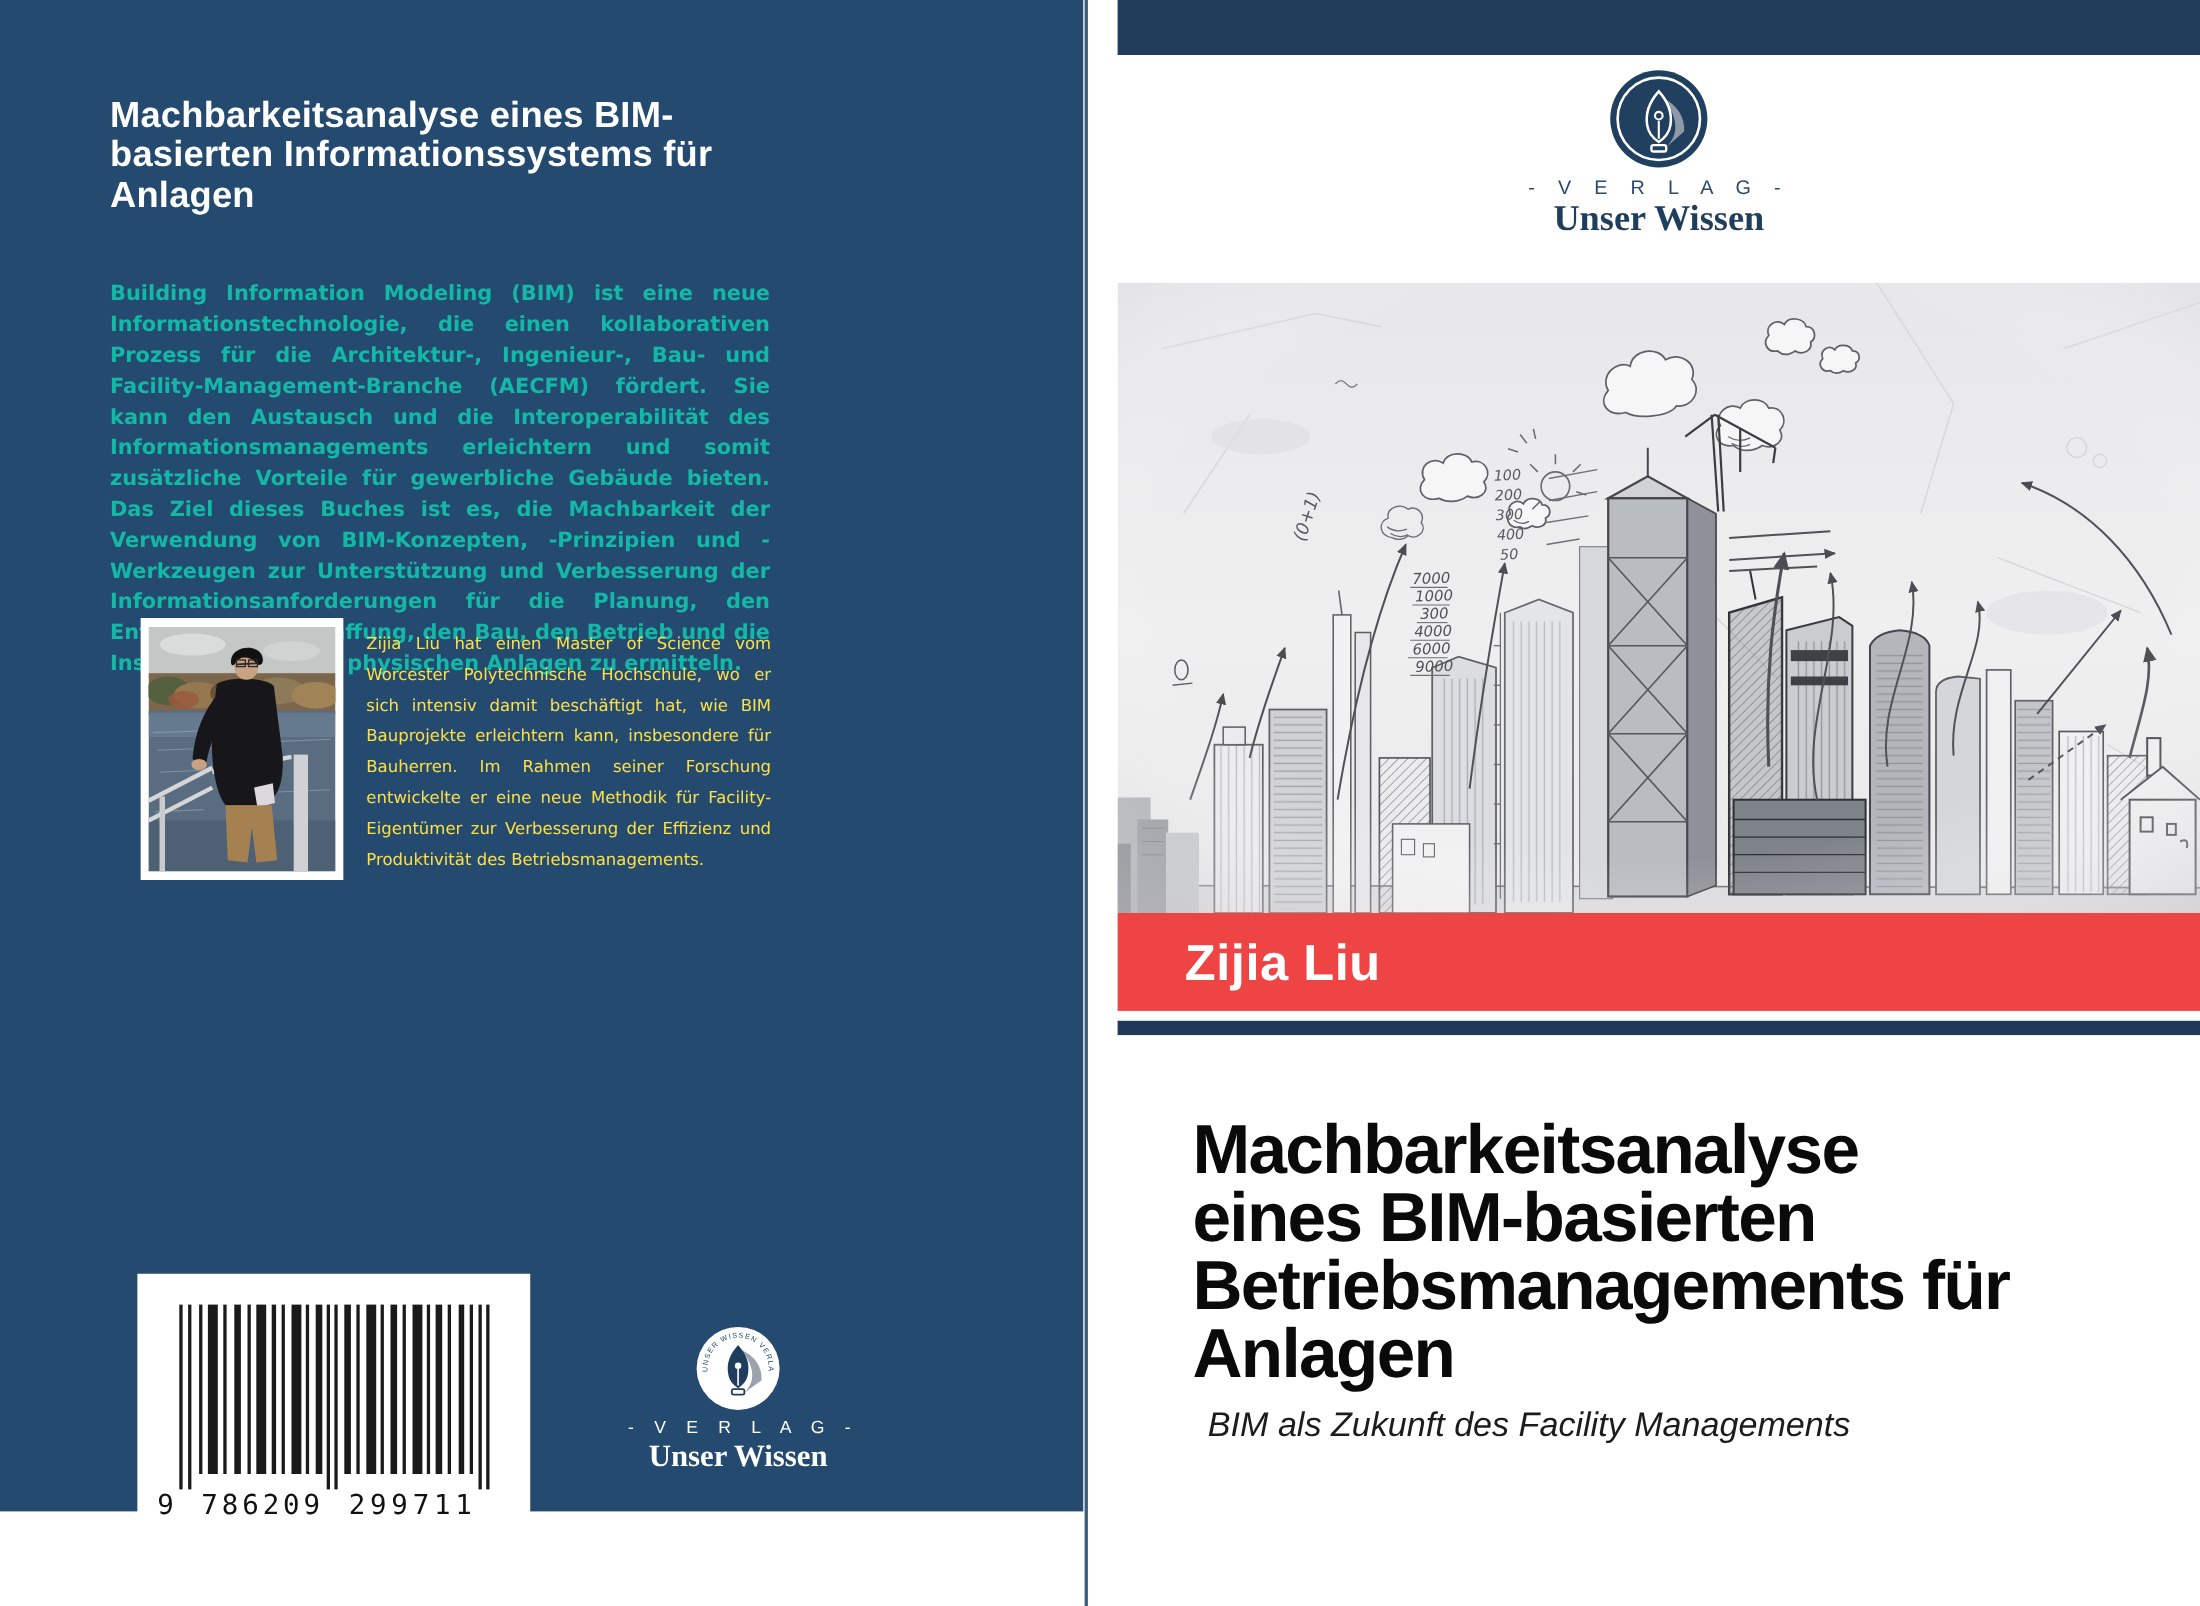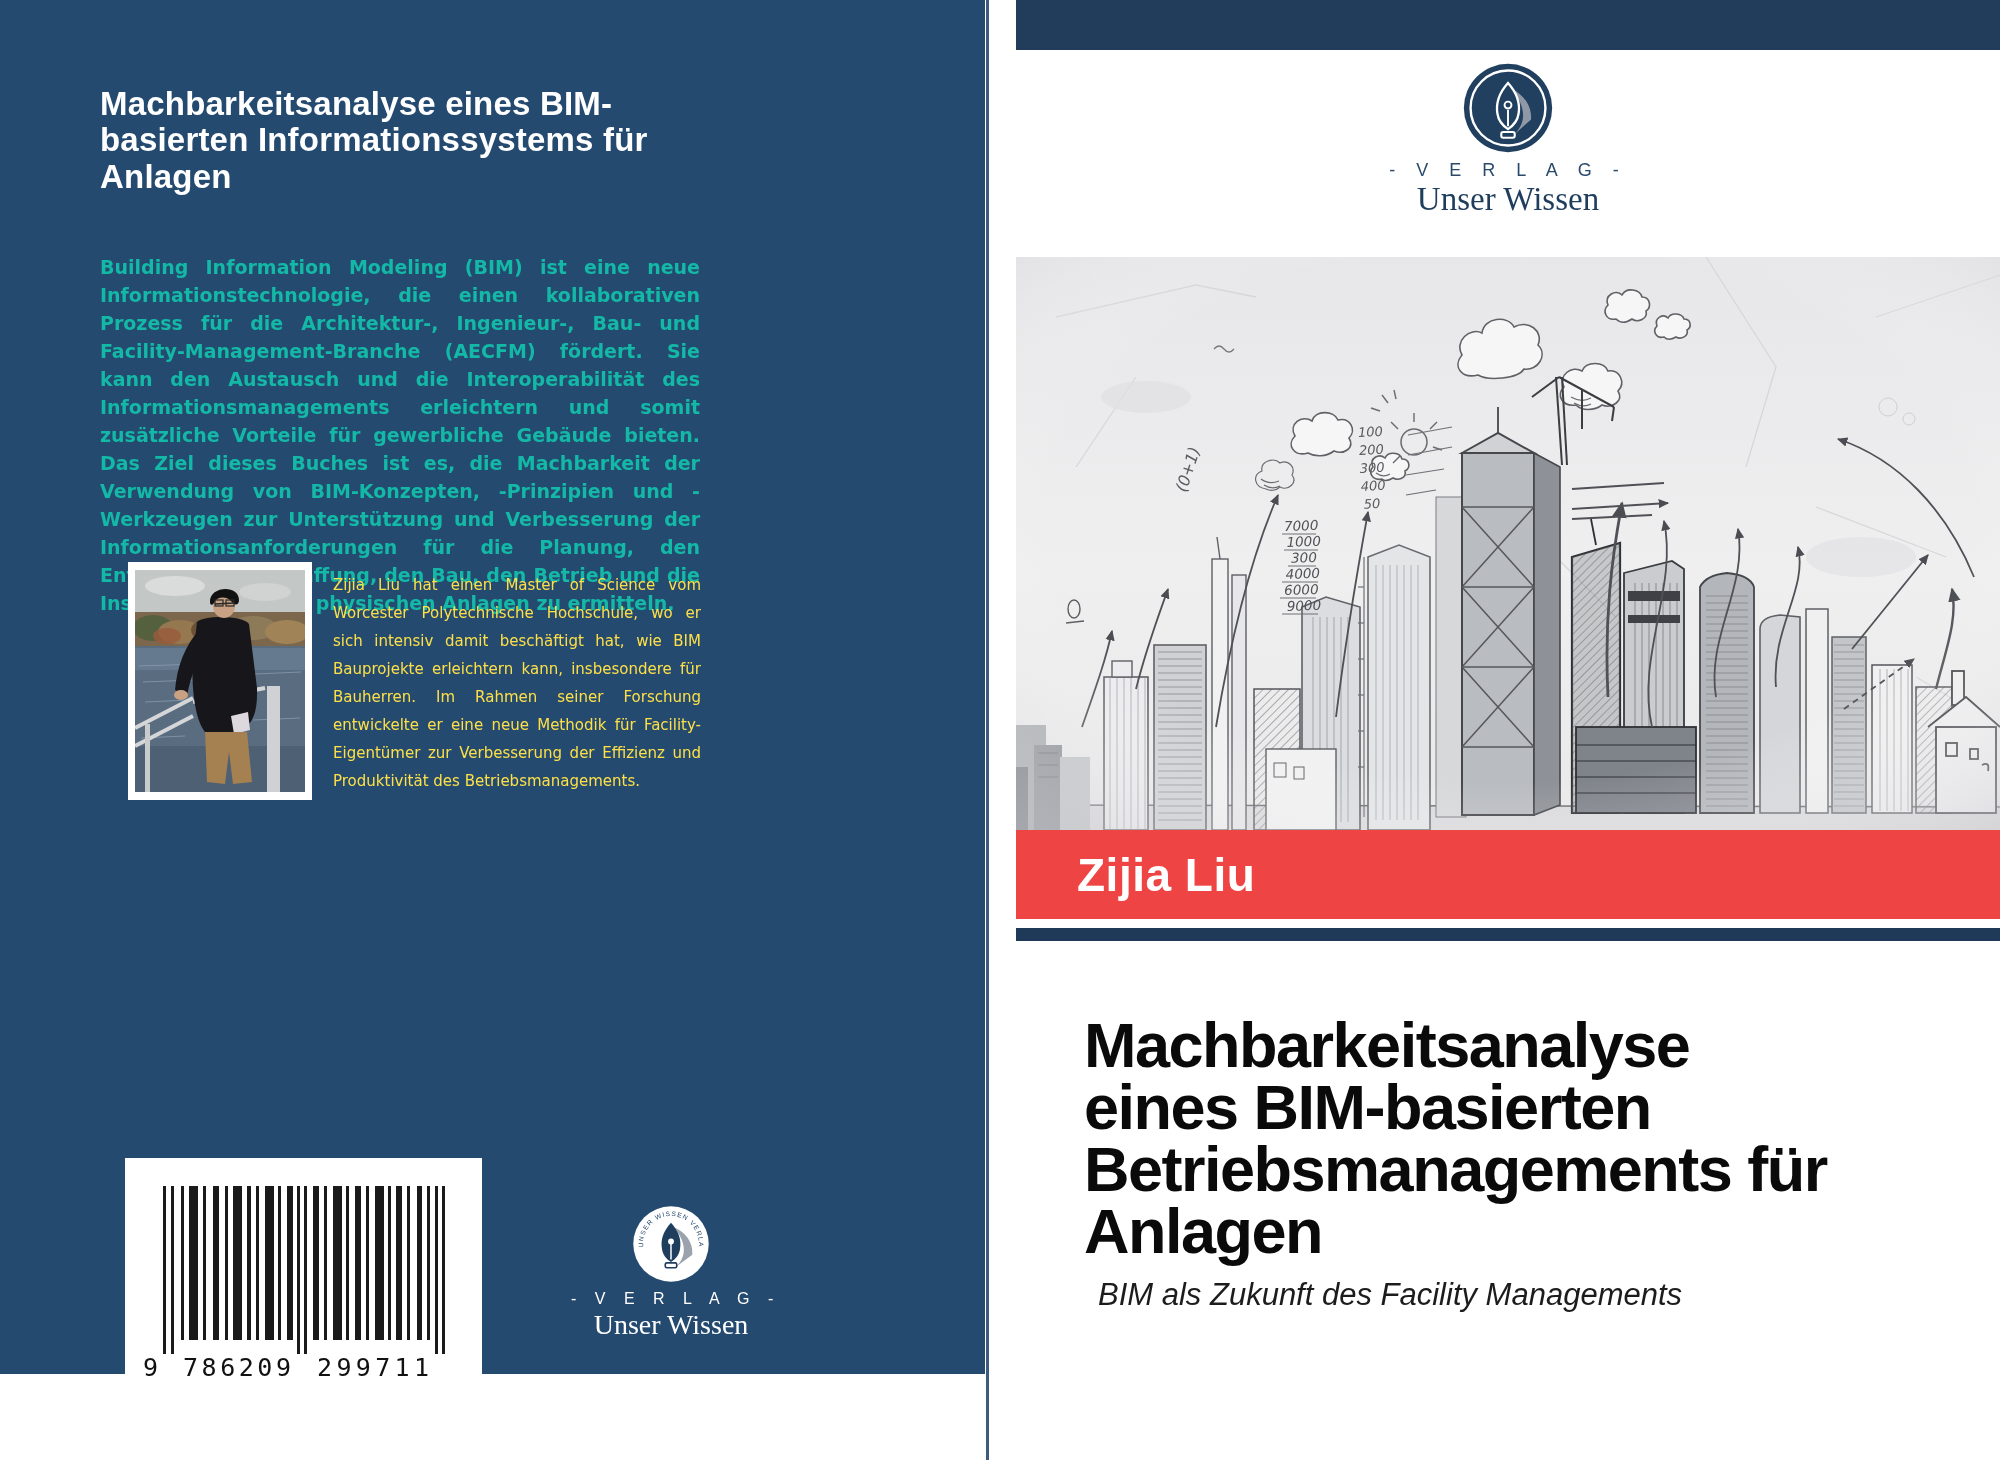--- a/index.html
+++ b/index.html
@@ -15,21 +15,21 @@
   .bio-photo{position:absolute;left:128px;top:562px;width:170px;height:224px;background:#fff;
              border:7px solid #fff;box-sizing:content-box;}
   .bio-photo svg{display:block;width:170px;height:224px;}
   .bio-text{position:absolute;left:333px;top:556px;width:368px;font-size:15px;line-height:28px;
             text-align:justify;color:#fde047;}
   .barcode-box{position:absolute;left:125px;top:1158px;width:357px;height:240px;background:#fff;}
   .pub-back{position:absolute;left:571px;top:1203px;width:200px;text-align:center;color:#fff;}
   .pub-back .badge{display:block;margin:0 auto;}
   .verlag-line{font-size:16px;letter-spacing:7px;margin-top:5px;white-space:nowrap;
                font-family:"Liberation Sans",sans-serif;}
-  .pub-name{font-family:"Liberation Serif",serif;font-weight:normal;font-size:28px;margin-top:1px;}
+  .pub-name{font-family:"Liberation Serif",serif;font-weight:bold;font-size:28px;margin-top:1px;}
   
   .spine{position:absolute;left:985px;top:0;width:31px;height:1460px;background:#ffffff;}
   .spine-line{position:absolute;left:1px;top:0;width:3px;height:1460px;background:#3d5b7d;}
   
   .front-cover{position:absolute;left:1016px;top:0;width:984px;height:1460px;background:#ffffff;}
   .front-band{position:absolute;left:0;top:0;width:984px;height:50px;background:#223d5b;}
   .pub-front{position:absolute;left:0;top:60px;width:984px;text-align:center;color:#1f3d5c;}
   .pub-front .badge{display:block;margin:0 auto;}
   .pub-front .verlag-line{color:#2a4a6b;font-size:18px;letter-spacing:8px;margin-top:4px;}
   .pub-front .pub-name{color:#1f3d5c;font-size:33px;margin-top:0;}

